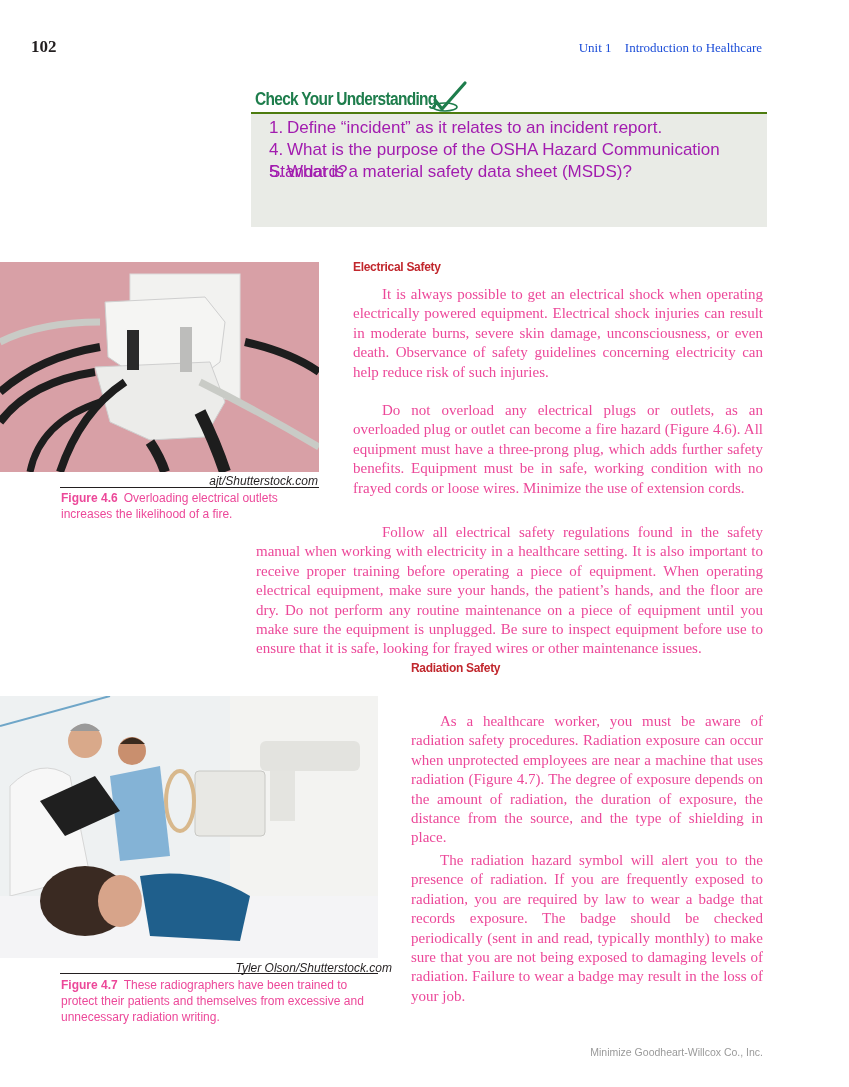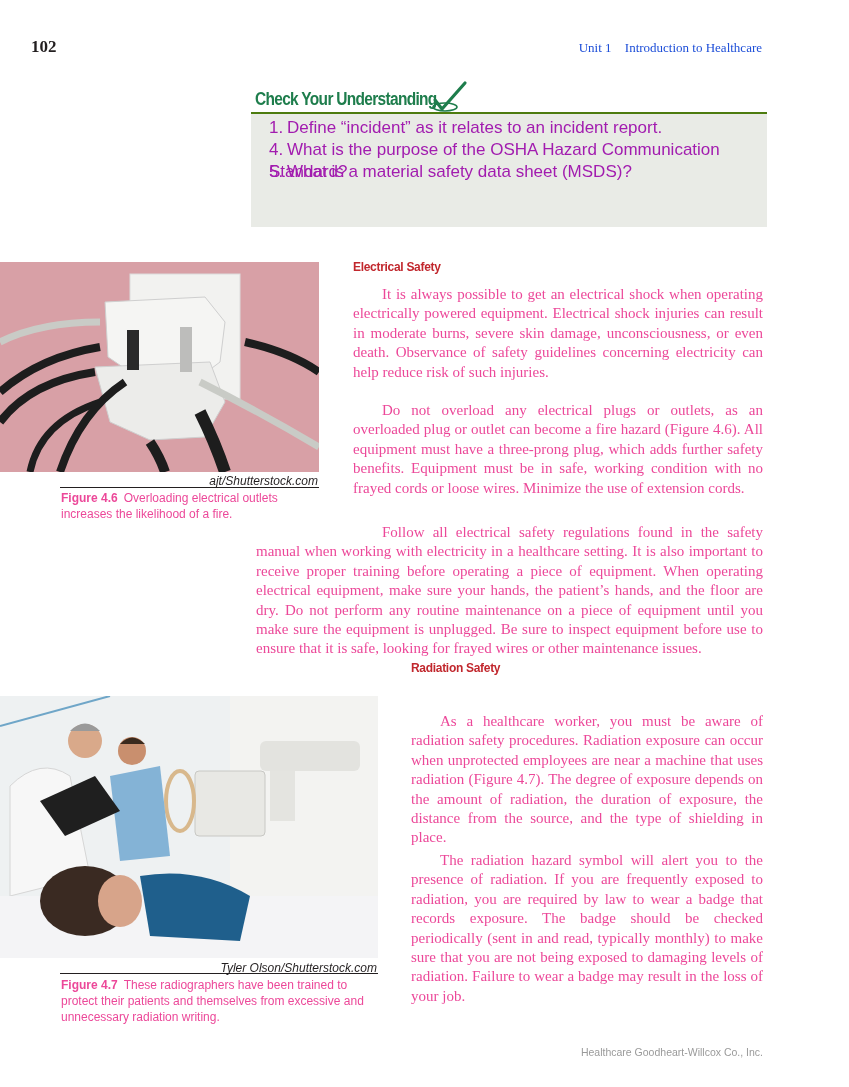--- a/index.html
+++ b/index.html
@@ -18,21 +18,21 @@
   .cyu-list { list-style: none; margin: 0; padding: 0; }
   .cyu-list li { font-family: "Liberation Sans", sans-serif; font-size: 17px; color: #a21caf; height: 21.8px; line-height: 21.8px; padding-left: 18px; }
   .cyu-list li .num { display: inline-block; width: 18px; }
 
   
   .fig-img { position: absolute; overflow: hidden; }
   .fig1 { left: 0; top: 262px; width: 319px; height: 210px; background: #d9a3a8; }
   .fig2 { left: 0; top: 696px; width: 378px; height: 262px; background: #e9eef0; }
   .credit { position: absolute; font-family: "Liberation Sans", sans-serif; font-style: italic; font-size: 12px; color: #231f20; text-align: right; }
   .credit1 { left: 60px; width: 258px; top: 474px; }
-  .credit2 { left: 60px; width: 317px; top: 961px; }
+  .credit2 { left: 75px; width: 317px; top: 961px; }
   .rule { position: absolute; height: 1px; background: #231f20; }
   .rule1 { left: 60px; width: 259px; top: 487px; }
   .rule2 { left: 60px; width: 318px; top: 973px; }
   .caption { position: absolute; font-family: "Liberation Sans", sans-serif; font-size: 12px; line-height: 16px; color: #ec4899; }
   .caption b { font-weight: bold; margin-right: 6px; }
   .cap1 { left: 61px; top: 490px; width: 260px; }
   .cap2 { left: 61px; top: 977px; width: 320px; }
 
   
   .heading { position: absolute; font-family: "Liberation Sans", sans-serif; font-weight: bold; font-size: 12px; color: #c1272d; letter-spacing: -0.3px; text-align: center; }
@@ -129,13 +129,13 @@
 <div class="credit credit2">Tyler Olson/Shutterstock.com</div>
 <div class="rule rule2"></div>
 <div class="caption cap2">
   <b>Figure 4.7</b><span>These radiographers have been trained to protect their patients and themselves from excessive and unnecessary radiation writing.</span>
 </div>
 
 <div class="heading h-rad">Radiation Safety</div>
 <p class="para indent p4">As a healthcare worker, you must be aware of radiation safety procedures. Radiation exposure can occur when unprotected employees are near a machine that uses radiation (Figure 4.7). The degree of exposure depends on the amount of radiation, the duration of exposure, the distance from the source, and the type of shielding in place.</p>
 <p class="para indent p5">The radiation hazard symbol will alert you to the presence of radiation. If you are frequently exposed to radiation, you are required by law to wear a badge that records exposure. The badge should be checked periodically (sent in and read, typically monthly) to make sure that you are not being exposed to damaging levels of radiation. Failure to wear a badge may result in the loss of your job.</p>
 
-<div class="copyright">Healthcare Goodheart-Willcox Co., Inc.</div>
+<div class="copyright">Minimize Goodheart-Willcox Co., Inc.</div>
 
 </body></html>

